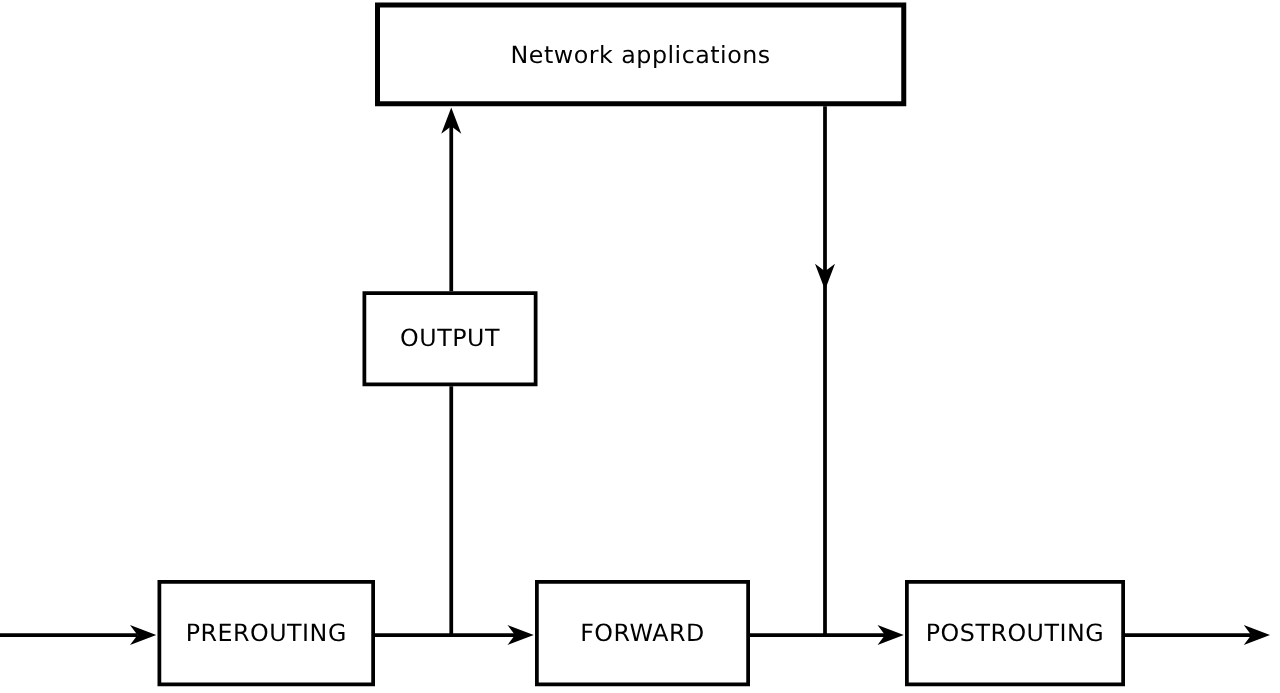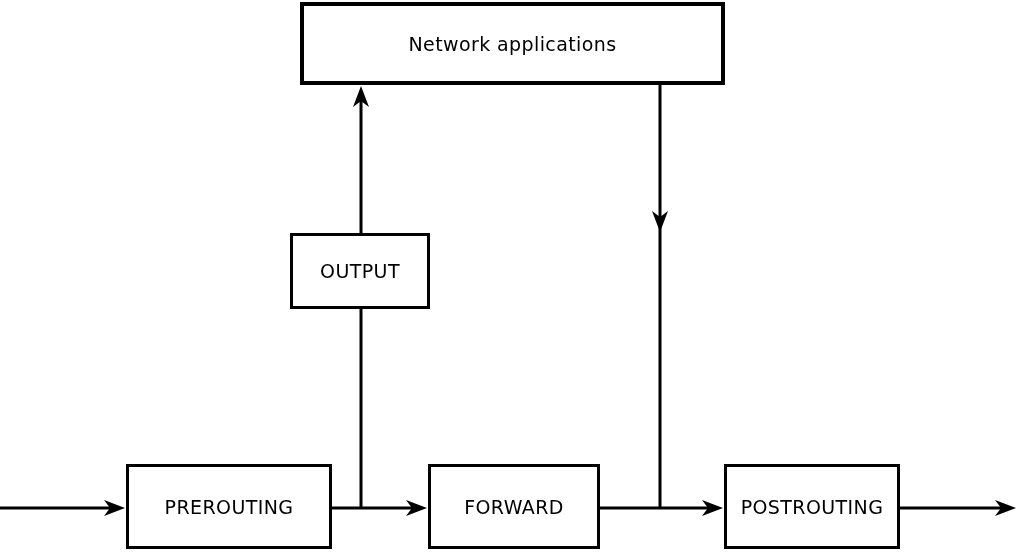--- a/index.html
+++ b/index.html
@@ -31,21 +31,21 @@
     align-items: center;
     justify-content: center;
     color: #000000;
     font-size: 19px;
     letter-spacing: 0.4px;
     white-space: nowrap;
   }
   .node-network { left: 300px; top: 2px;   width: 425px; height: 83px; border-width: 4px; }
   .node-input   { left: 290px; top: 233px; width: 140px; height: 76px; }
   .node-output  { left: 590px; top: 233px; width: 140px; height: 77px; }
-  .node-pre     { left: 126px; top: 464px; width: 206px; height: 85px; }
+  .node-pre     { left: 126px; top: 464px; width: 174px; height: 85px; }
   .node-fwd     { left: 428px; top: 464px; width: 172px; height: 85px; }
   .node-post    { left: 724px; top: 464px; width: 176px; height: 85px; }
 </style>
 </head>
 <body>
 
 <div class="canvas">
 
   <svg class="wires" viewBox="0 0 1024 554" xmlns="http://www.w3.org/2000/svg">
     <g stroke="#000000" stroke-width="3" fill="none">

